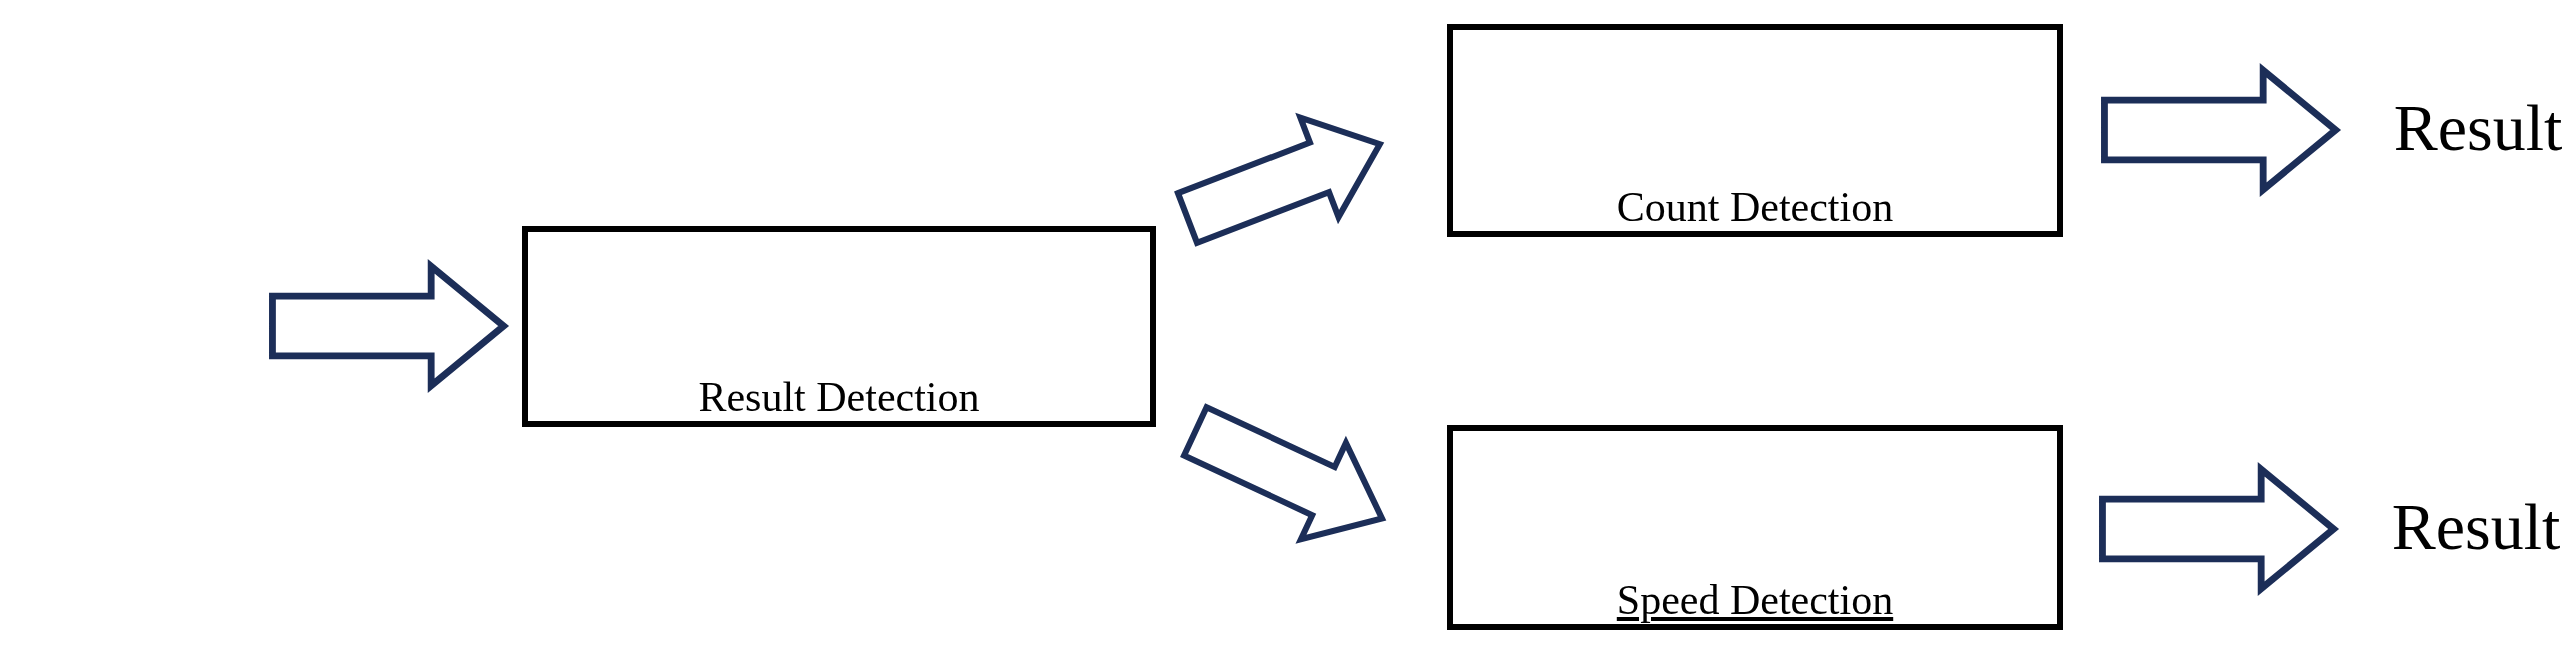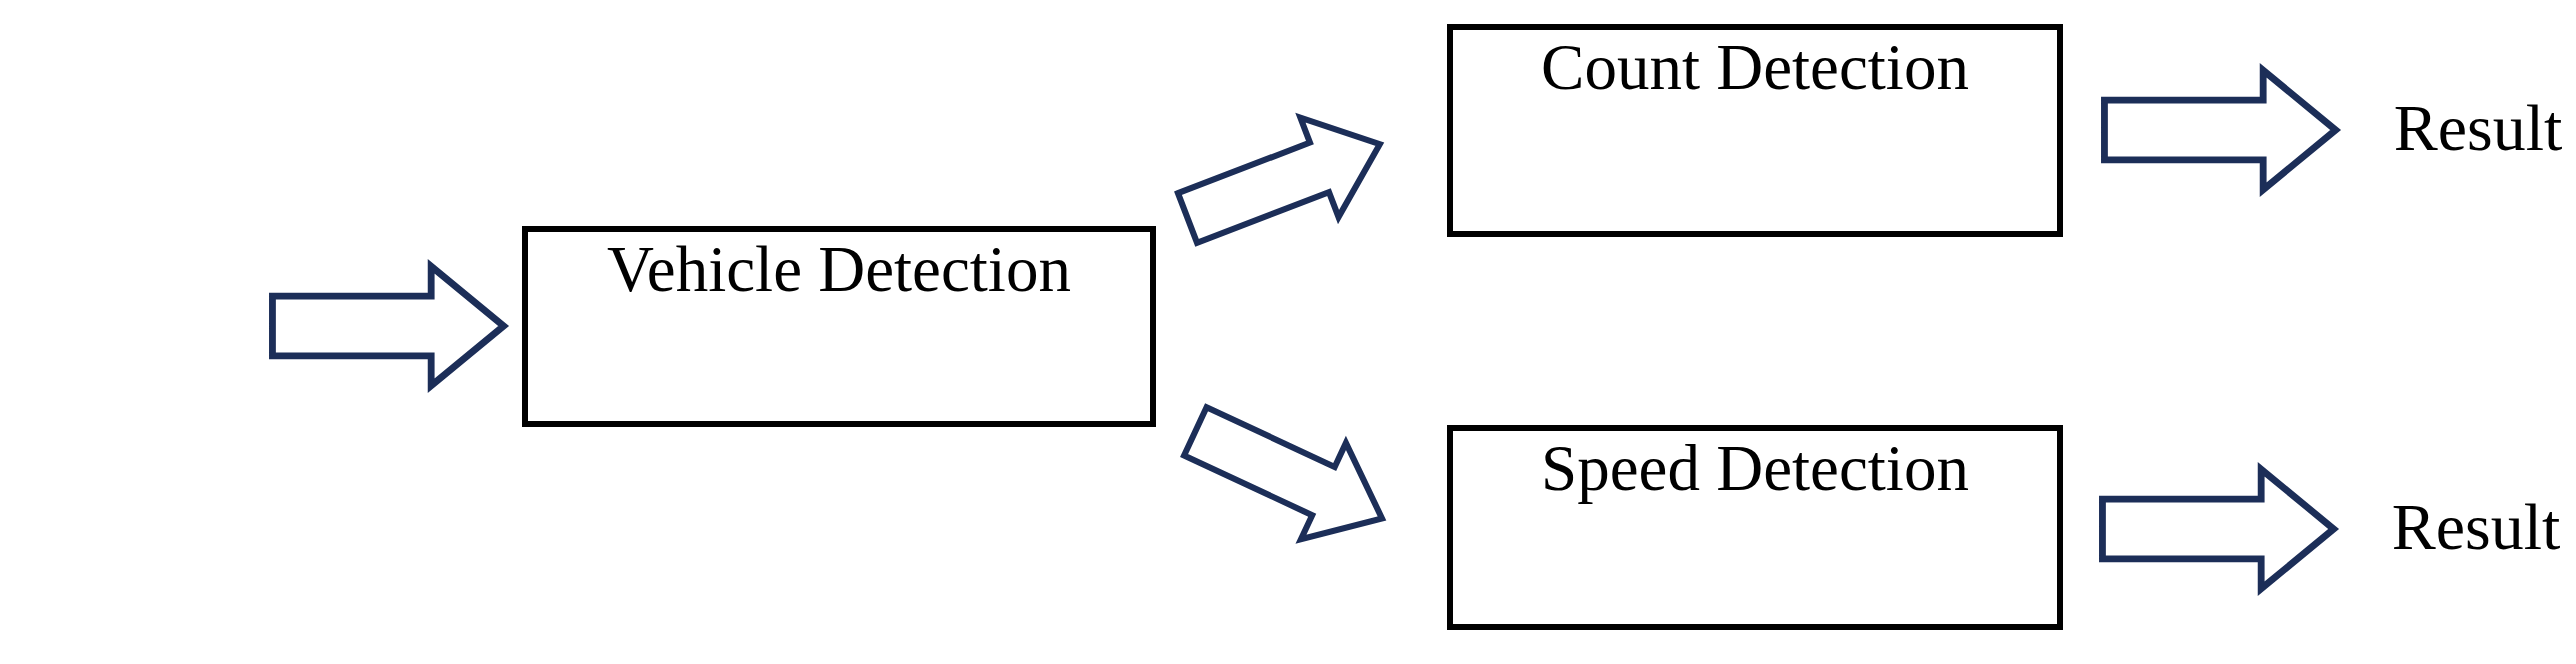--- a/index.html
+++ b/index.html
@@ -14,23 +14,23 @@
     height: 664px;
     background: var(--background, #ffffff);
     color: var(--label-text, #000000);
     overflow: hidden;
   }
   .box {
     position: absolute;
     border: 6px solid var(--box-border, #000000);
     background: var(--arrow-fill, #ffffff);
     display: flex;
-    align-items: flex-start;
+    align-items: flex-end;
     justify-content: center;
-    font-size: 65px;
+    font-size: 42px;
     white-space: nowrap;
   }
   .flow-label {
     position: absolute;
     transform: translate(-50%, -50%);
     font-size: 66px;
     white-space: nowrap;
     text-align: center;
   }
   .arrow {
@@ -50,42 +50,42 @@
 <body>
 
 <div class="canvas">
 
 
   <svg class="arrow" style="left:269px; top:262px;" width="239" height="128" viewBox="0 0 280 150">
     <path d="M4 40 L190 40 L190 5 L275 75 L190 145 L190 110 L4 110 Z"></path>
   </svg>
 
   <div class="box" style="left:522px; top:226px; width:634px; height:201px;">
-    <span>Vehicle Detection</span>
+    <span>Result Detection</span>
   </div>
 
   <svg class="arrow rot-up" style="left:1170px; top:124px;" width="228" height="114" viewBox="0 0 280 150">
     <path d="M4 40 L190 40 L190 5 L275 75 L190 145 L190 110 L4 110 Z"></path>
   </svg>
 
   <div class="box" style="left:1447px; top:24px; width:616px; height:213px;">
     <span>Count Detection</span>
   </div>
 
   <svg class="arrow" style="left:2101px; top:66px;" width="239" height="128" viewBox="0 0 280 150">
     <path d="M4 40 L190 40 L190 5 L275 75 L190 145 L190 110 L4 110 Z"></path>
   </svg>
 
   <div class="flow-label" style="left:2478px; top:128px;">Result</div>
 
   <svg class="arrow rot-down" style="left:1175px; top:418px;" width="228" height="114" viewBox="0 0 280 150">
     <path d="M4 40 L190 40 L190 5 L275 75 L190 145 L190 110 L4 110 Z"></path>
   </svg>
 
-  <div class="box" style="left:1447px; top:425px; width:616px; height:205px;">
+  <div class="box" style="left:1447px; top:425px; width:616px; height:205px;text-decoration:underline;">
     <span>Speed Detection</span>
   </div>
 
   <svg class="arrow" style="left:2099px; top:465px;" width="239" height="128" viewBox="0 0 280 150">
     <path d="M4 40 L190 40 L190 5 L275 75 L190 145 L190 110 L4 110 Z"></path>
   </svg>
 
   <div class="flow-label" style="left:2476px; top:527px;">Result</div>
 
 </div>

